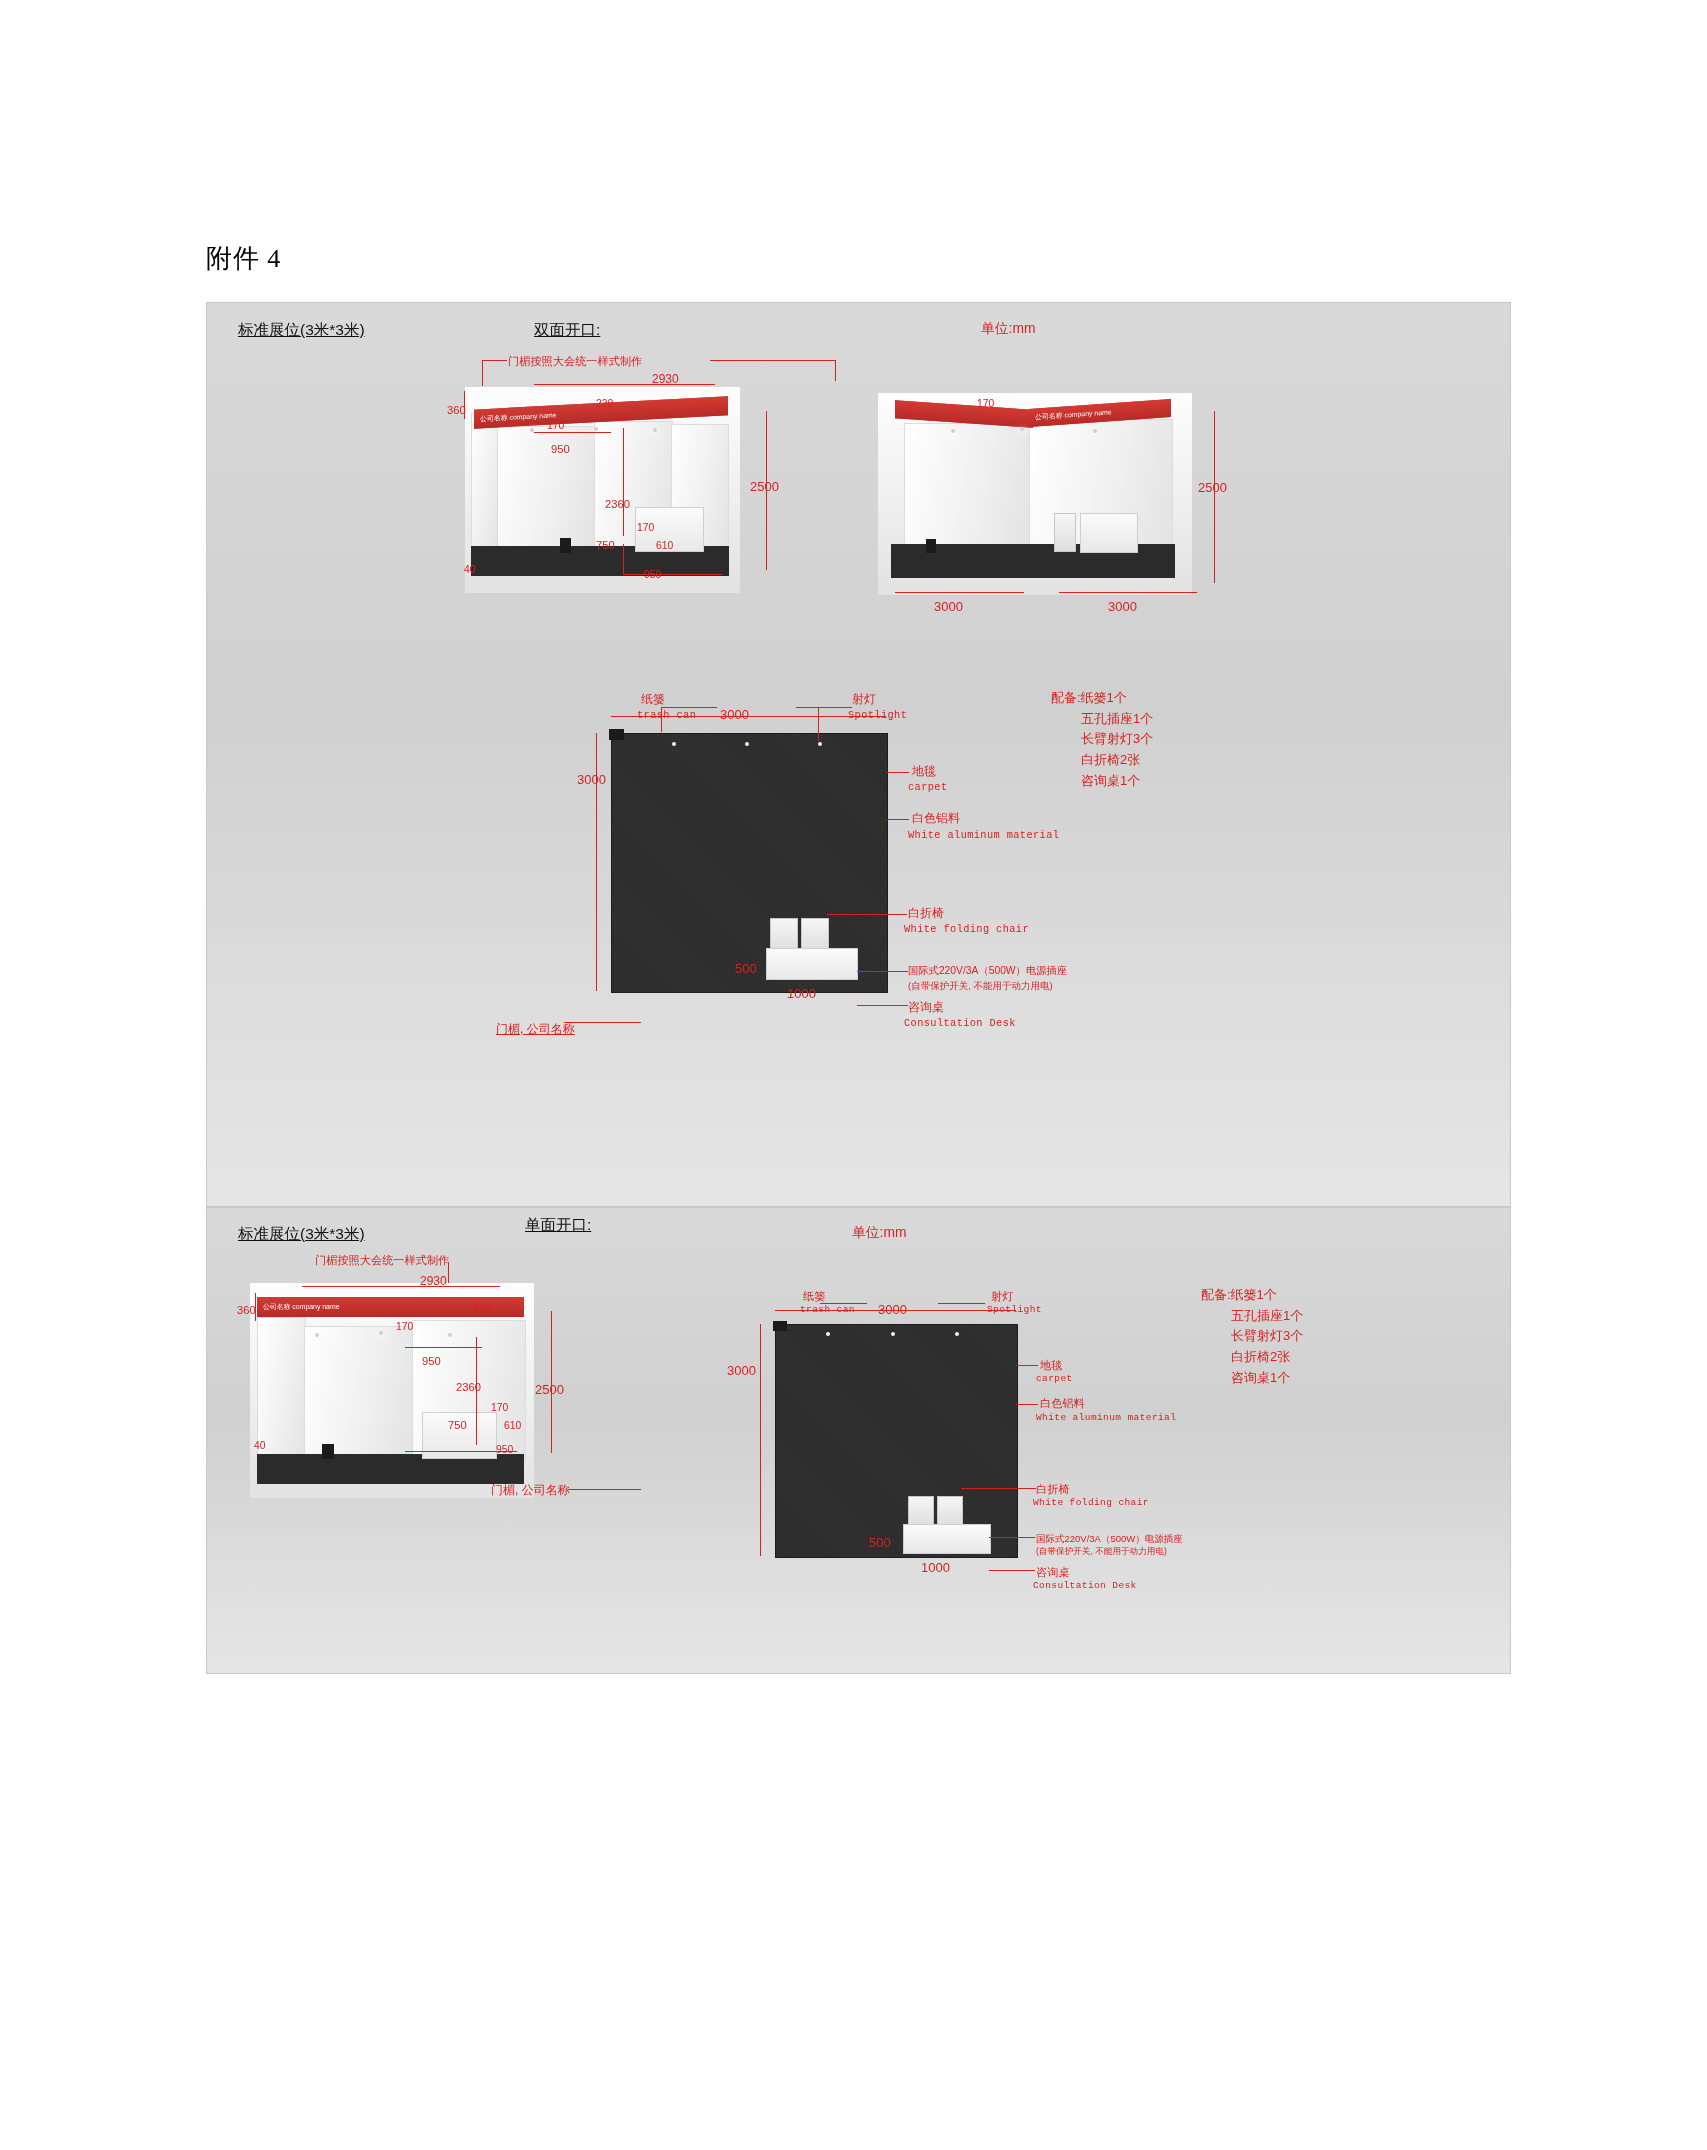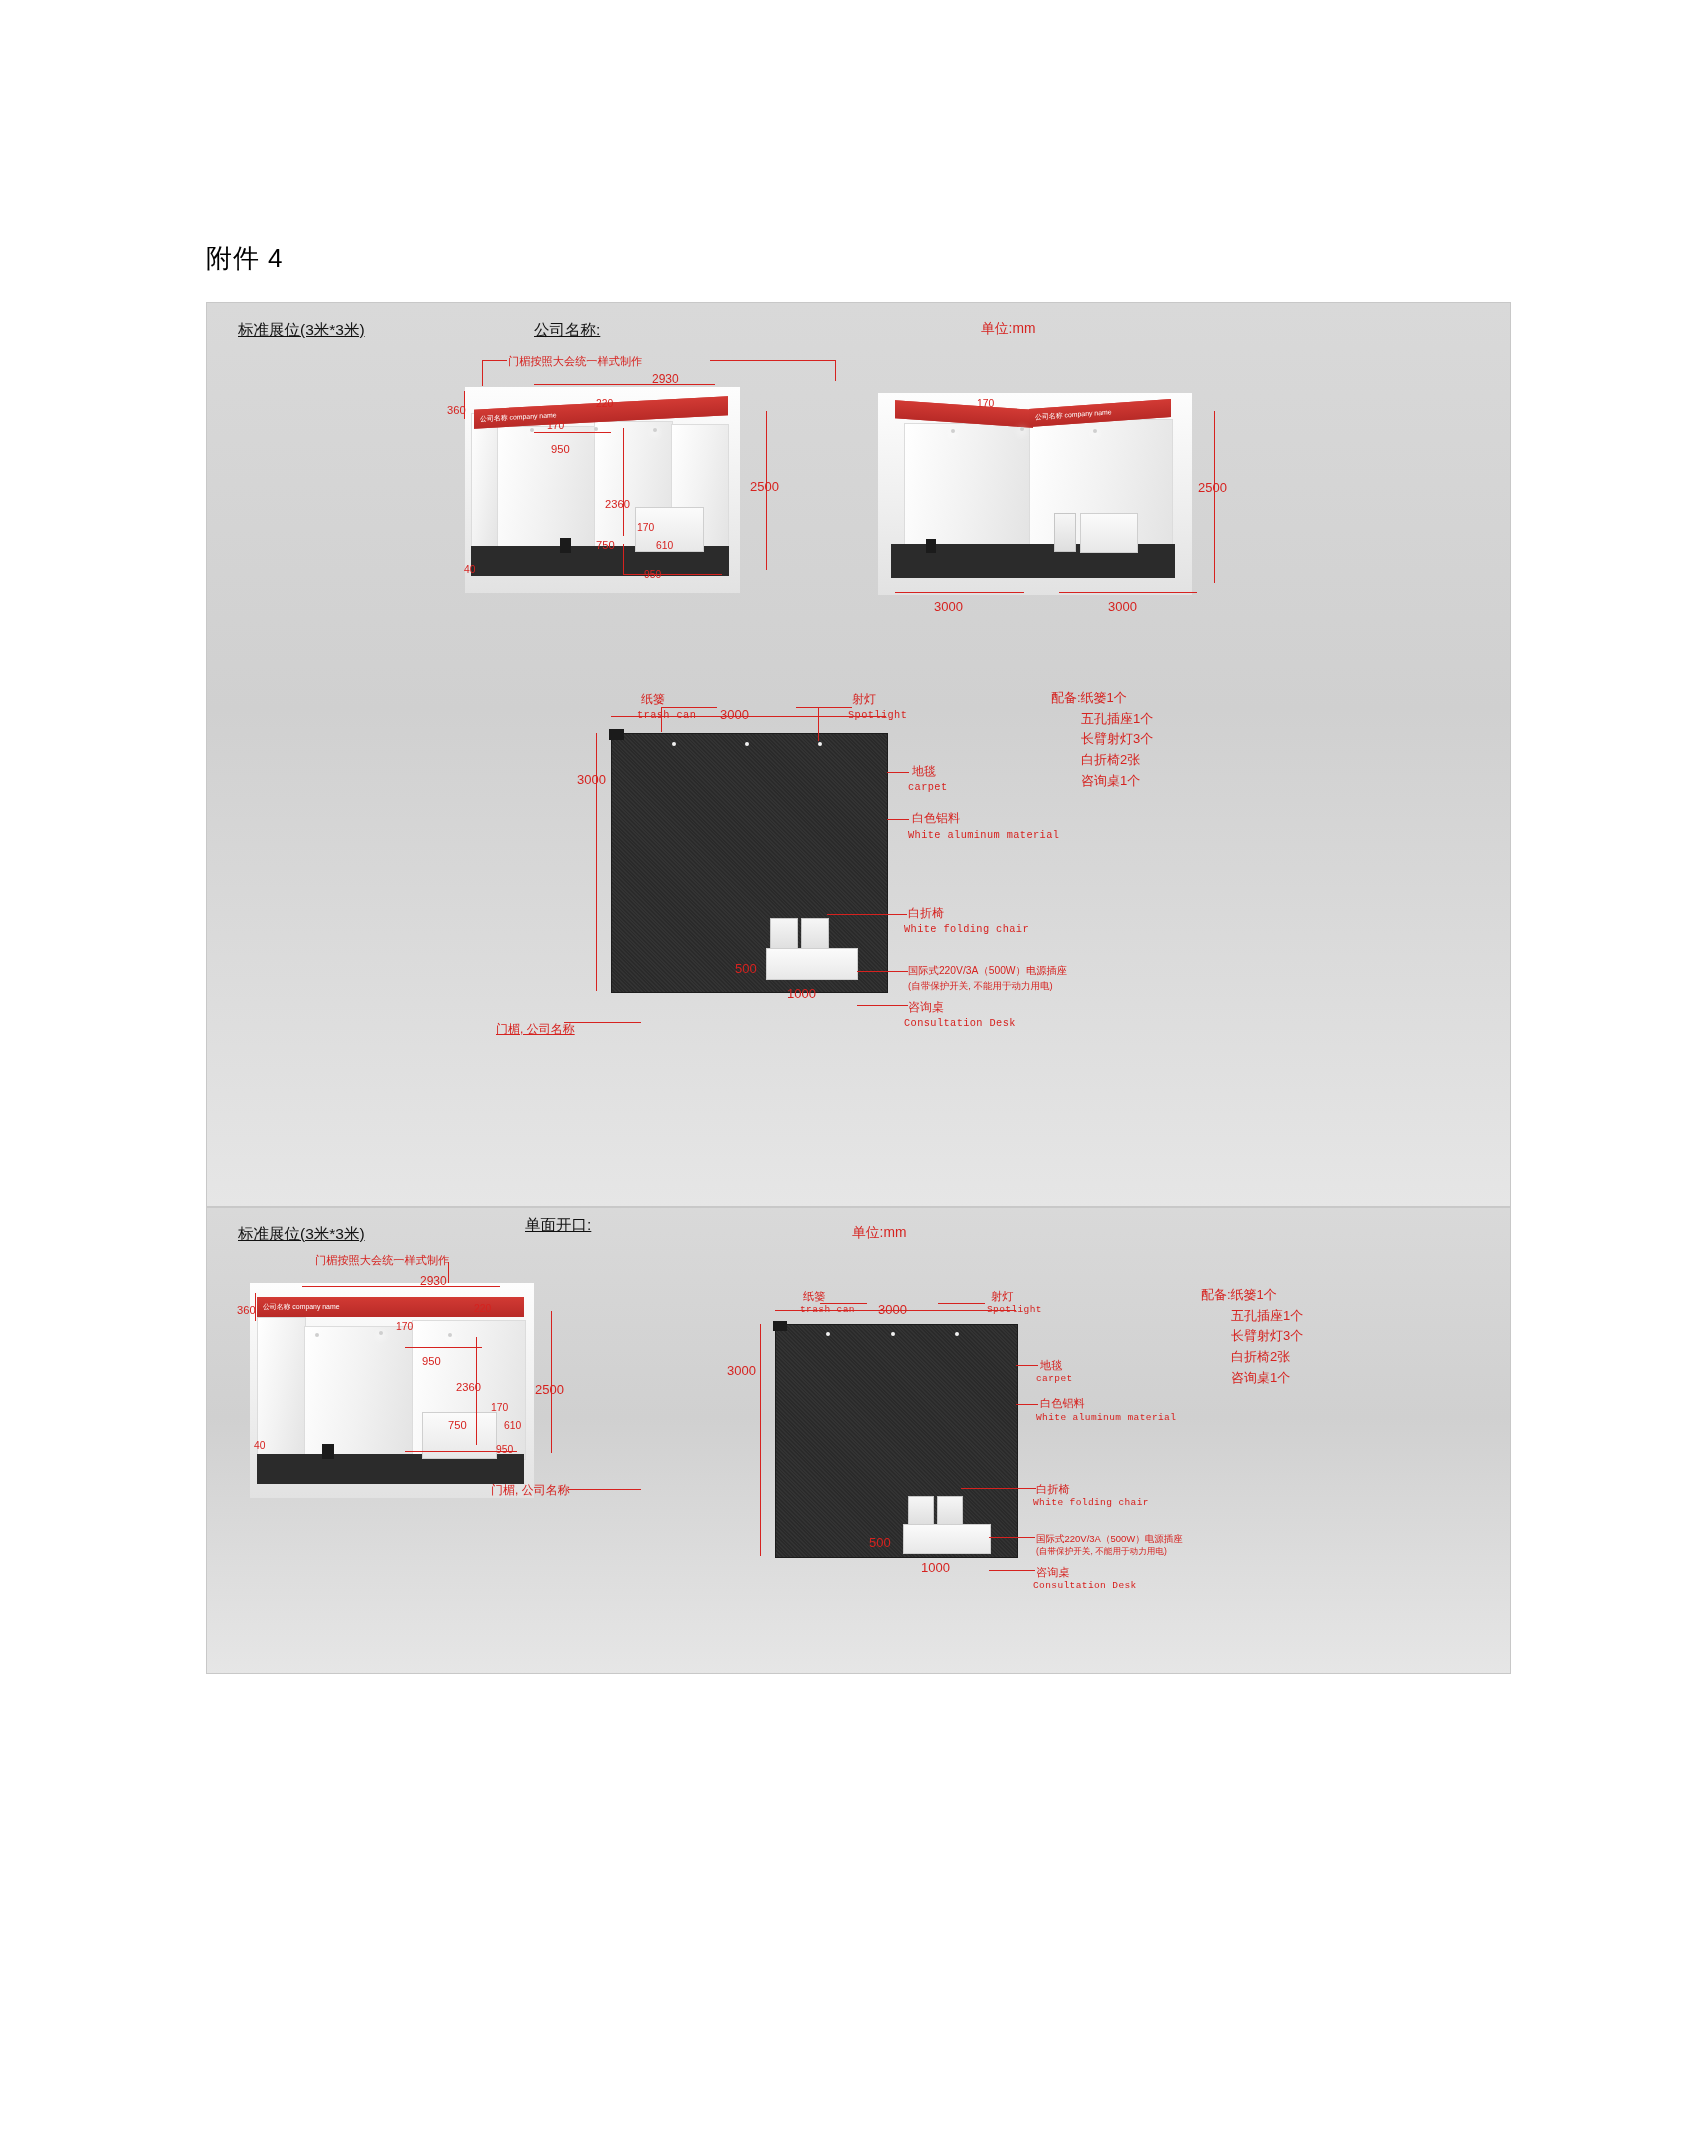--- a/index.html
+++ b/index.html
@@ -22,21 +22,21 @@
     height: 2414px;
     background: #fff;
   }
   .content {
     position: absolute;
     left: 206px;
     top: 241px;
     width: 1303px;
   }
   .attachment-label {
-    font-family: Liberation Sans, sans-serif;
+    font-family: Liberation Serif, serif;
     font-size: 26px;
     letter-spacing: 0.9px;
     margin: 0 0 26px 0;
   }
   .doc-title {
     font-family: "Liberation Serif", serif;
     font-weight: bold;
     font-size: 45px;
     letter-spacing: 1.7px;
     text-align: center;
@@ -160,21 +160,21 @@
 
   <div class="content">
 
     <div class="attachment-label">附件 4</div>
 
 
 
     <div class="figure fig1">
 
       <div class="ftext blk" style="left:31px; top:17px; font-size:15.5px;">标准展位(3米*3米)</div>
-      <div class="ftext blk" style="left:327px; top:17px; font-size:15.5px;">公司名称:</div>
+      <div class="ftext blk" style="left:327px; top:17px; font-size:15.5px;">双面开口:</div>
       <div class="ftext red" style="left:774px; top:17px; font-size:13.8px;">单位:mm</div>
 
       <div class="ftext red" style="left:301px; top:51px; font-size:11.2px;">门楣按照大会统一样式制作</div>
       <div class="leader" style="left:275px; top:57px; width:25px;"></div>
       <div class="leader" style="left:503px; top:57px; width:125px;"></div>
       <div class="leader-v" style="left:275px; top:57px; height:26px;"></div>
       <div class="leader-v" style="left:628px; top:57px; height:20.6px;"></div>
 
       <div class="booth" style="left:258px; top:84px; width:275px; height:206px;">
 

